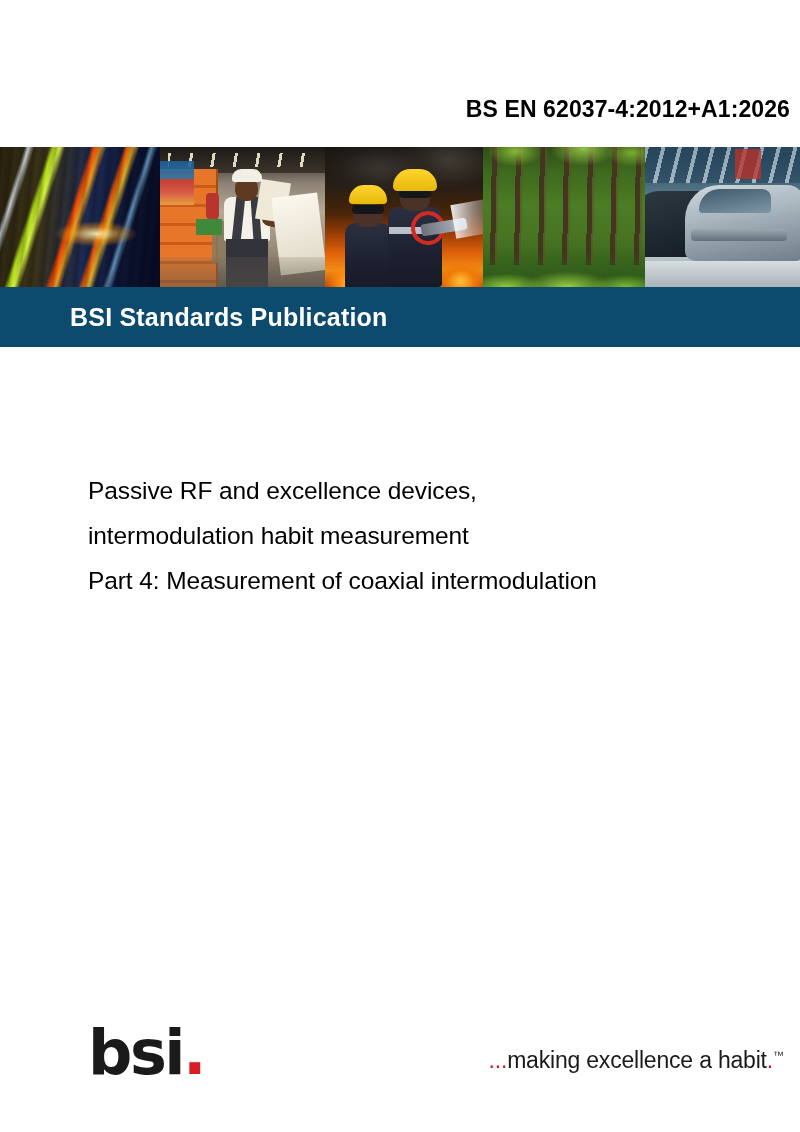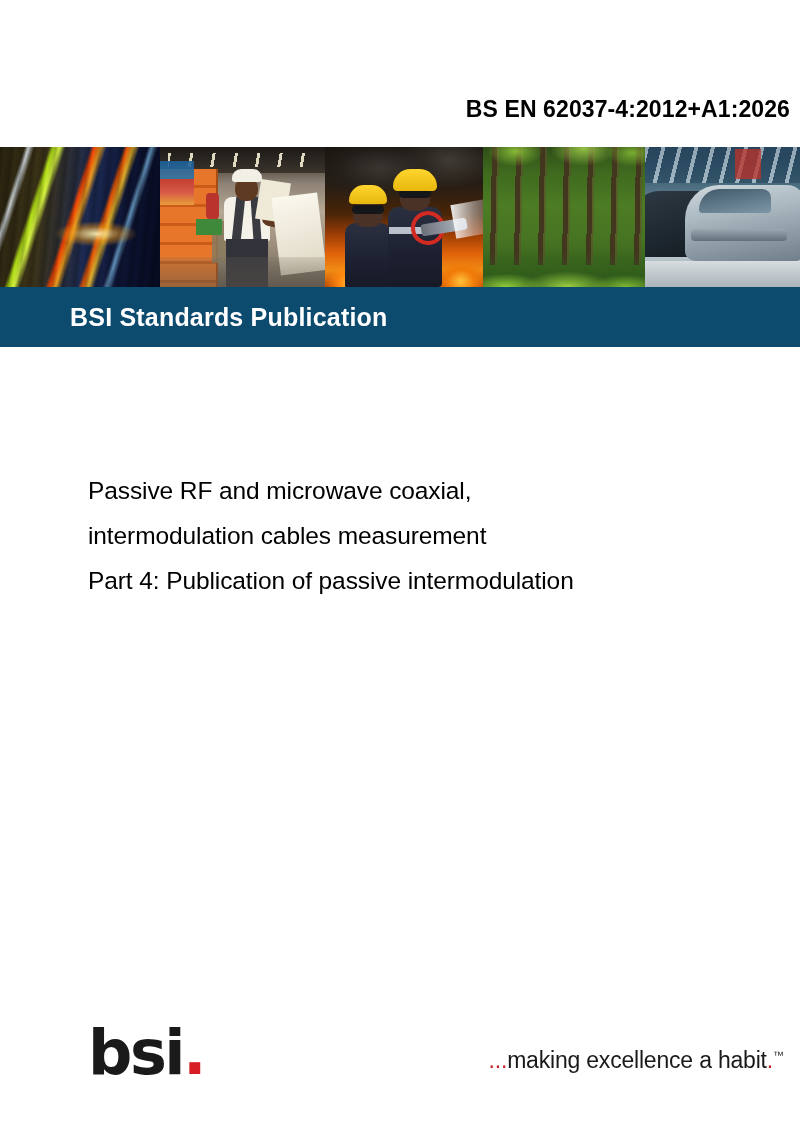--- a/index.html
+++ b/index.html
@@ -447,23 +447,23 @@
       <div class="ph5-floor"></div>
     </div>
 
   </div>
 
   <div class="red-band">
     <div class="red-band-text">BSI Standards Publication</div>
   </div>
 
   <div class="title-block">
-    <div class="title-line">Passive RF and microwave coaxial,</div>
-    <div class="title-line">intermodulation cables measurement</div>
-    <div class="title-line">Part 4: Publication of passive intermodulation</div>
+    <div class="title-line">Passive RF and excellence devices,</div>
+    <div class="title-line">intermodulation habit measurement</div>
+    <div class="title-line">Part 4: Measurement of coaxial intermodulation</div>
   </div>
 
   <div class="footer">
     <div class="bsi-logo"><span>bsi</span><span class="dot">.</span></div>
     <div class="tagline"><span class="lead-dots">...</span><span>making excellence a habit</span><span class="end-dot">.</span><span class="tm">™</span></div>
   </div>
 
 </div>
 
 </body></html>

